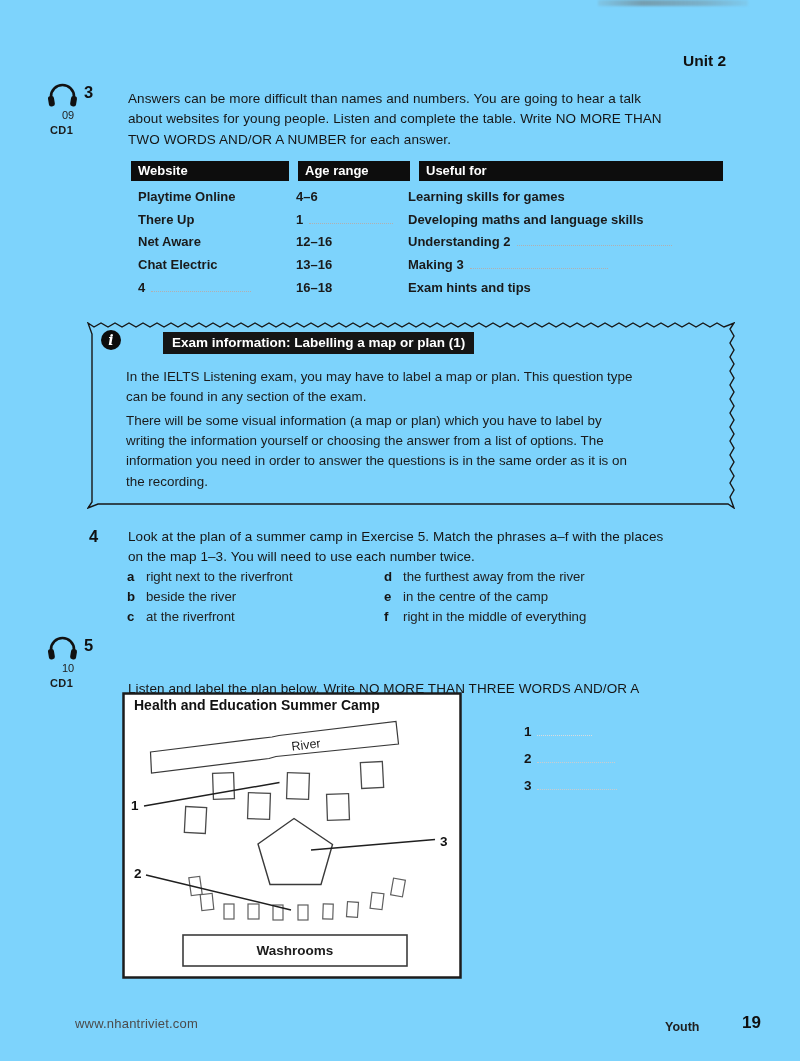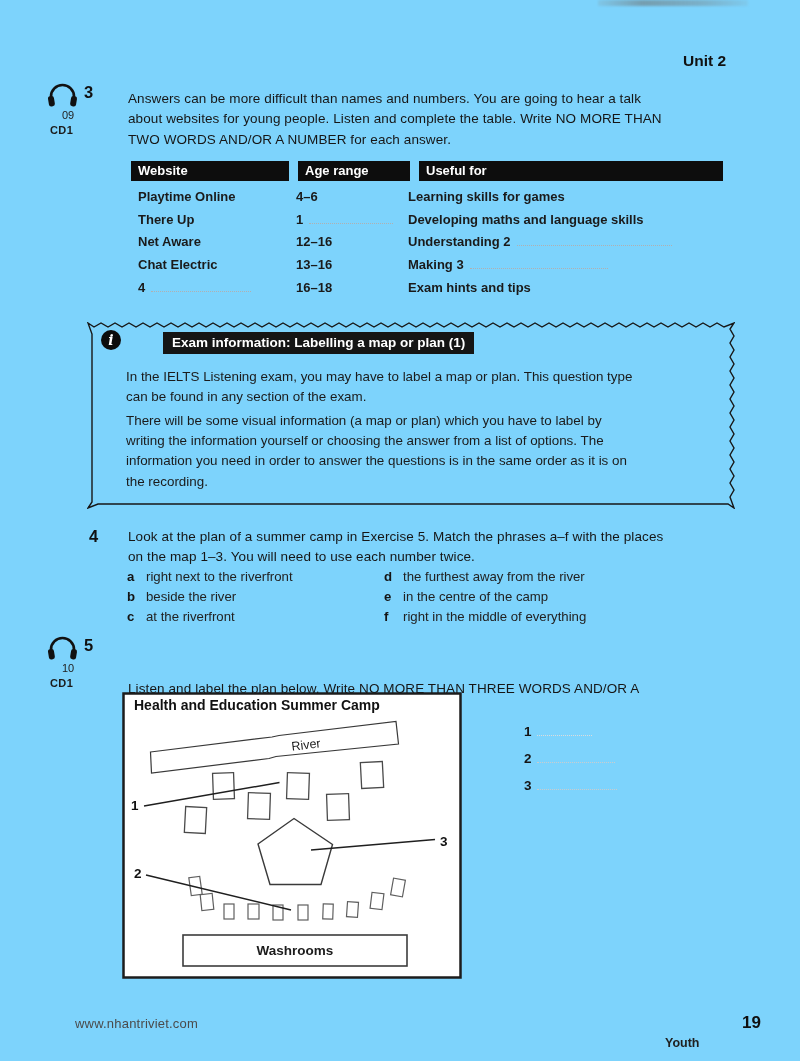--- a/index.html
+++ b/index.html
@@ -50,21 +50,21 @@
   .opt-letter{font-weight:700;width:19px;flex:0 0 19px;color:#141414;}
   .opt-text{font-weight:400;color:#222;white-space:nowrap;}
   
   .map-wrap{position:absolute;left:122px;top:692px;}
   
   .answers{position:absolute;left:524px;top:724px;}
   .ans-row{height:27.2px;font-size:13.5px;font-weight:700;color:#151515;}
   .ans-blank{display:inline-block;height:10px;margin-left:5px;border-bottom:1.5px dotted #cccccc;}
   
   .footer-url{position:absolute;left:75px;top:1016px;font-size:13px;color:#4b4b4b;letter-spacing:.2px;}
-  .footer-book{position:absolute;left:665px;top:1020px;font-size:12.5px;font-weight:700;color:#1f1f1f;margin-top:16px;}
+  .footer-book{position:absolute;left:665px;top:1020px;font-size:12.5px;font-weight:700;color:#1f1f1f;}
   .footer-page{position:absolute;left:742px;top:1013px;font-size:17px;font-weight:700;color:#0f0f0f;}
 </style>
 </head>
 <body>
 
 <div class="page">
 
   <div class="scan-smudge"></div>
 
   <div class="unit-label">Unit 2</div>

